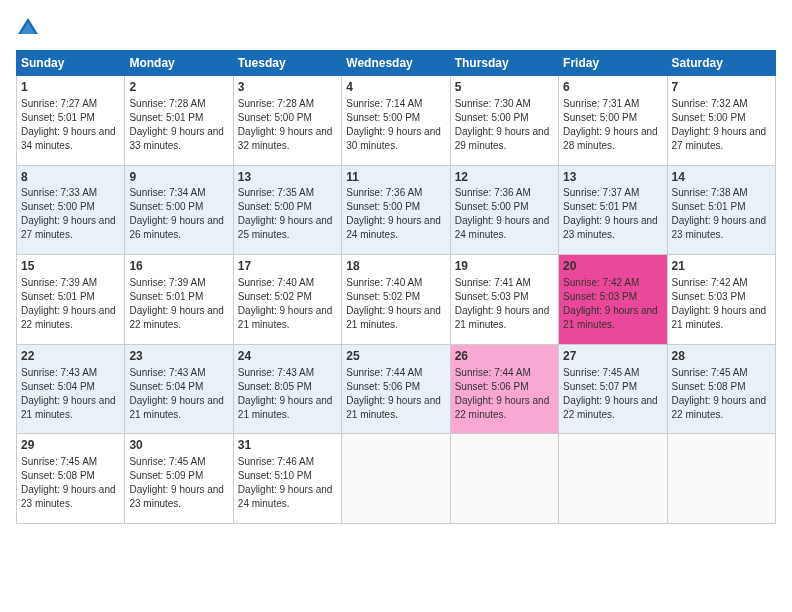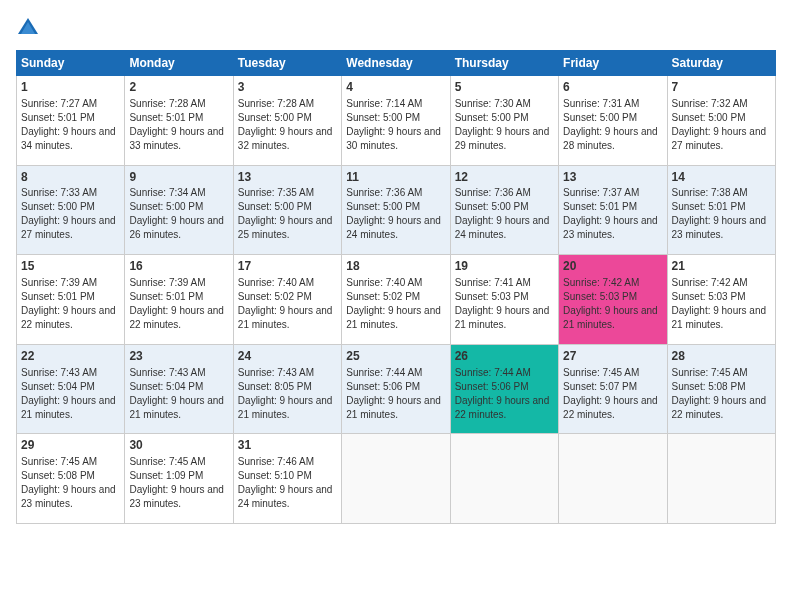--- a/index.html
+++ b/index.html
@@ -151,27 +151,27 @@
           <td style="background: rgb(255, 255, 255); margin-left: 20px;"><span class="day-num">18</span><span>Sunrise: 7:40 AM</span><br><span>Sunset: 5:02 PM</span><br><span>Daylight: 9 hours and 21 minutes.</span></td>
           <td style="background: rgb(255, 255, 255);"><span class="day-num">19</span><span>Sunrise: 7:41 AM</span><br><span>Sunset: 5:03 PM</span><br><span>Daylight: 9 hours and 21 minutes.</span></td>
           <td style="background: #ec4899;"><span class="day-num">20</span><span>Sunrise: 7:42 AM</span><br><span>Sunset: 5:03 PM</span><br><span>Daylight: 9 hours and 21 minutes.</span></td>
           <td style="background: rgb(255, 255, 255);"><span class="day-num">21</span><span>Sunrise: 7:42 AM</span><br><span>Sunset: 5:03 PM</span><br><span>Daylight: 9 hours and 21 minutes.</span></td>
         </tr>
         <tr>
           <td style="background: rgb(232, 240, 248);"><span class="day-num">22</span><span>Sunrise: 7:43 AM</span><br><span>Sunset: 5:04 PM</span><br><span>Daylight: 9 hours and 21 minutes.</span></td>
           <td style="background: rgb(232, 240, 248);"><span class="day-num">23</span><span>Sunrise: 7:43 AM</span><br><span>Sunset: 5:04 PM</span><br><span>Daylight: 9 hours and 21 minutes.</span></td>
           <td style="background: rgb(232, 240, 248);"><span class="day-num">24</span><span>Sunrise: 7:43 AM</span><br><span>Sunset: 8:05 PM</span><br><span>Daylight: 9 hours and 21 minutes.</span></td>
           <td style="background: rgb(232, 240, 248);"><span class="day-num">25</span><span>Sunrise: 7:44 AM</span><br><span>Sunset: 5:06 PM</span><br><span>Daylight: 9 hours and 21 minutes.</span></td>
-          <td style="background: #14b8a6;"><span class="day-num">26</span><span>Sunrise: 7:44 AM</span><br><span>Sunset: 5:06 PM</span><br><span>Daylight: 9 hours and 22 minutes.</span></td>
+          <td style="background: #f9a8d4;"><span class="day-num">26</span><span>Sunrise: 7:44 AM</span><br><span>Sunset: 5:06 PM</span><br><span>Daylight: 9 hours and 22 minutes.</span></td>
           <td style="background: rgb(232, 240, 248);"><span class="day-num">27</span><span>Sunrise: 7:45 AM</span><br><span>Sunset: 5:07 PM</span><br><span>Daylight: 9 hours and 22 minutes.</span></td>
           <td style="background: rgb(232, 240, 248);"><span class="day-num">28</span><span>Sunrise: 7:45 AM</span><br><span>Sunset: 5:08 PM</span><br><span>Daylight: 9 hours and 22 minutes.</span></td>
         </tr>
         <tr>
           <td style="background: rgb(255, 255, 255);"><span class="day-num">29</span><span>Sunrise: 7:45 AM</span><br><span>Sunset: 5:08 PM</span><br><span>Daylight: 9 hours and 23 minutes.</span></td>
-          <td style="background: rgb(255, 255, 255);"><span class="day-num">30</span><span>Sunrise: 7:45 AM</span><br><span>Sunset: 1:09 PM</span><br><span>Daylight: 9 hours and 23 minutes.</span></td>
+          <td style="background: rgb(255, 255, 255);"><span class="day-num">30</span><span>Sunrise: 7:45 AM</span><br><span>Sunset: 5:09 PM</span><br><span>Daylight: 9 hours and 23 minutes.</span></td>
           <td style="background: rgb(255, 255, 255);"><span class="day-num">31</span><span>Sunrise: 7:46 AM</span><br><span>Sunset: 5:10 PM</span><br><span>Daylight: 9 hours and 24 minutes.</span></td>
           <td class="empty-cell" style="background: rgb(249, 249, 249);"></td>
           <td class="empty-cell" style="background: rgb(249, 249, 249);"></td>
           <td class="empty-cell" style="background: rgb(249, 249, 249);"></td>
           <td class="empty-cell" style="background: rgb(249, 249, 249);"></td>
         </tr>
       </tbody>
   </table>
 </div>
 

